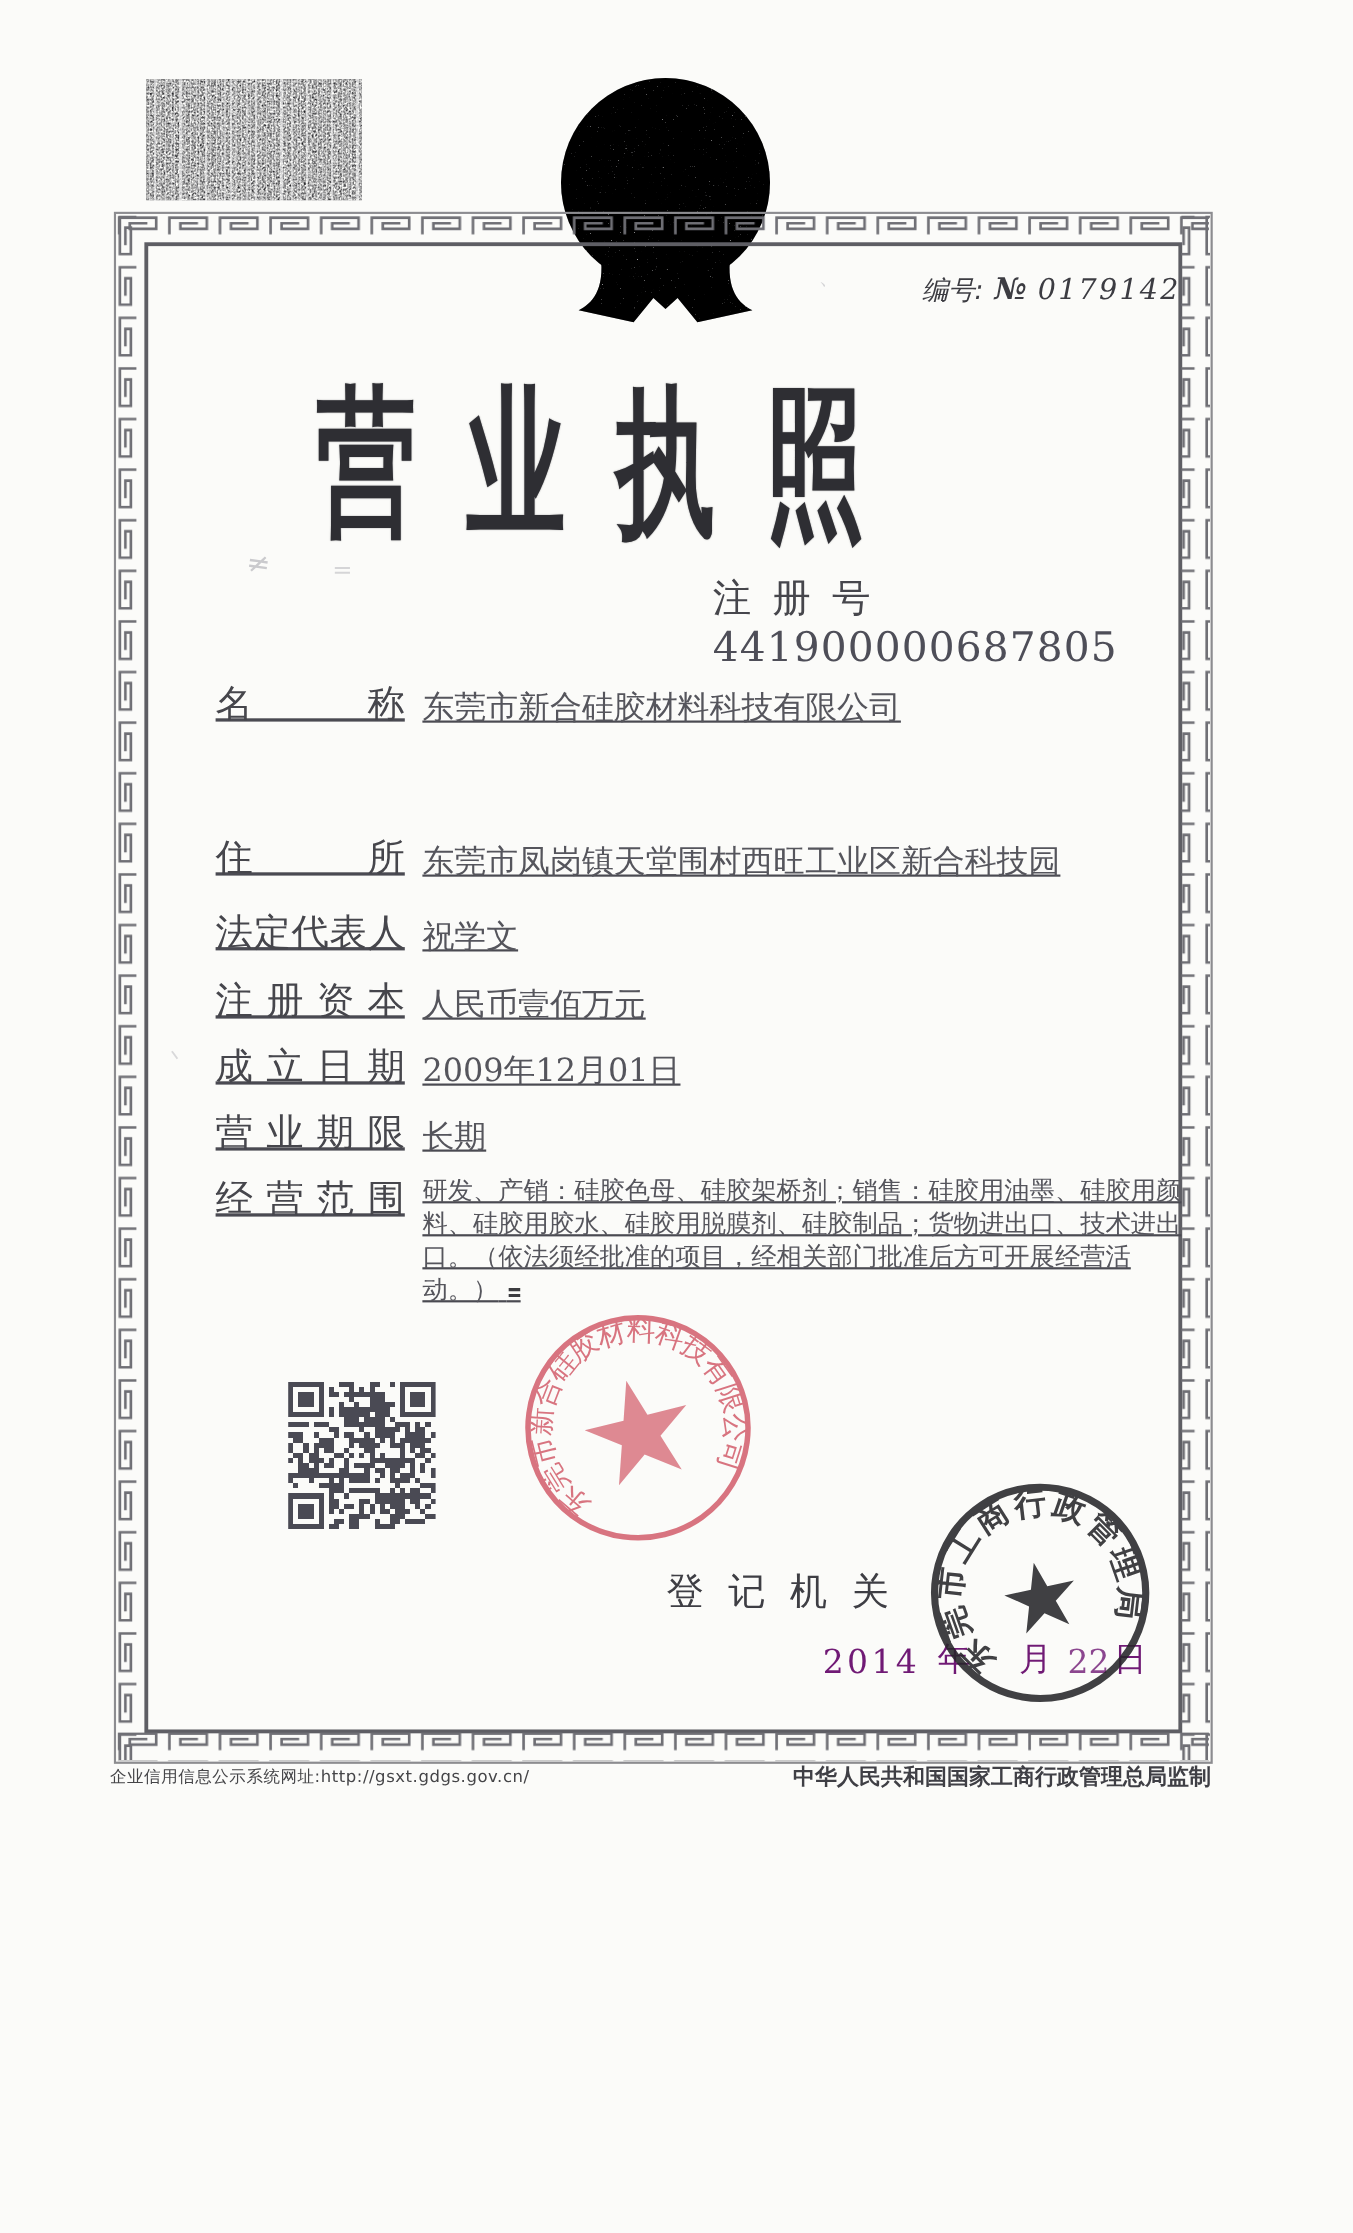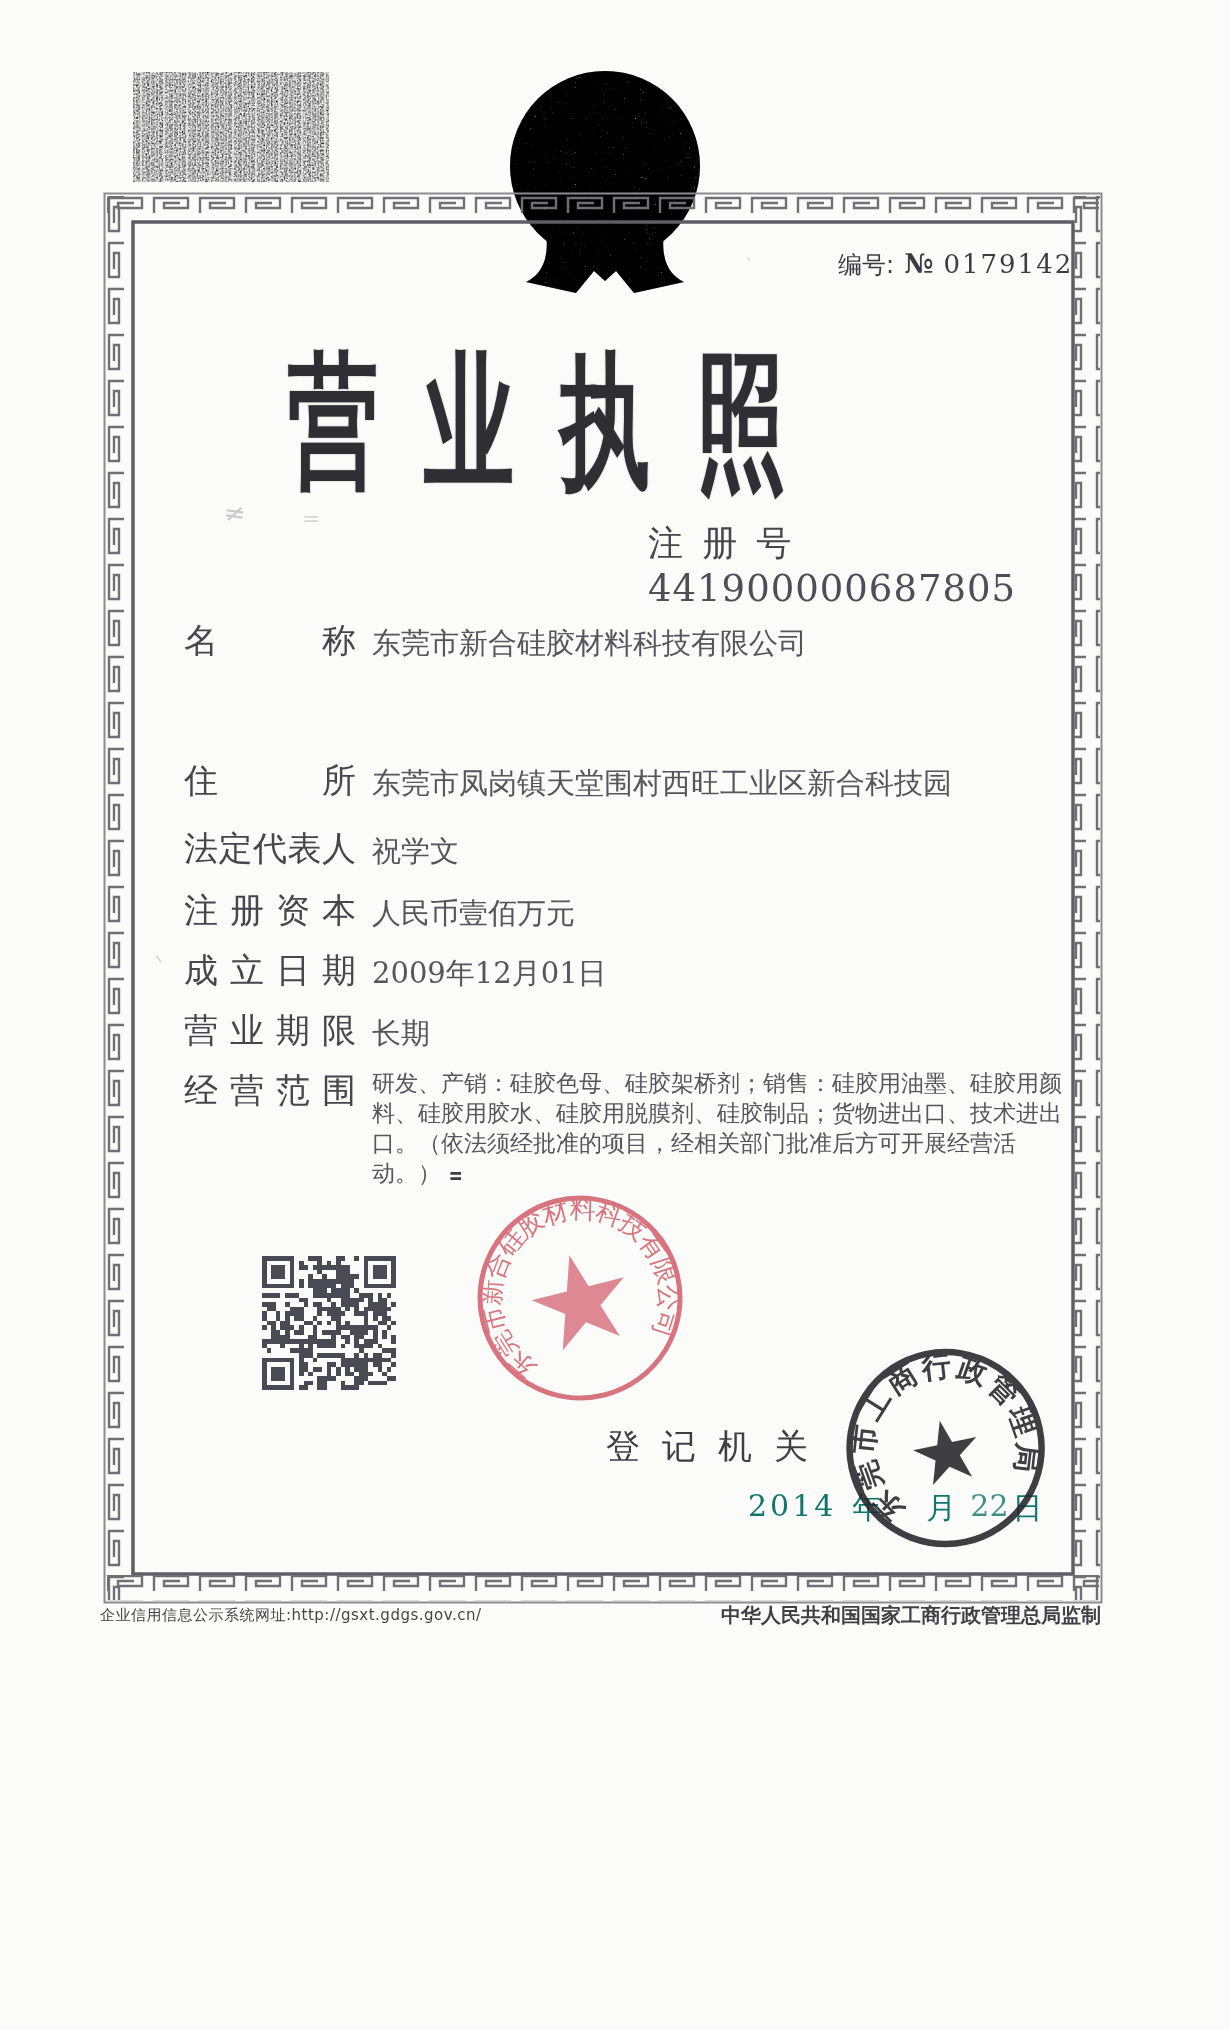--- a/index.html
+++ b/index.html
@@ -15,56 +15,56 @@
   .barcode svg{position:absolute;left:0;top:0;width:100%;height:100%;}
 
   
   .emblem{position:absolute;left:498px;top:66px;width:214px;height:230px;}
 
   
   .frame{position:absolute;left:103px;top:192px;}
 
   
   .serial{position:absolute;left:838px;top:248px;display:flex;align-items:baseline;gap:10px;
-          color:#3c3c42;}
+          color:#3c3c42;font-style:italic;}
   .serial .s-label{font-size:24px;font-family:"DejaVu Sans",sans-serif;}
   .serial .s-no{font-size:27px;font-weight:bold;}
   .serial .s-num{font-size:26px;letter-spacing:2px;font-family:"DejaVu Serif",serif;}
 
   
   .title{position:absolute;left:288px;top:346px;height:152px;display:flex;gap:46px;}
   .title span{display:block;font-size:90px;line-height:92px;font-weight:700;color:#2e2e33;
     transform:scaleY(1.62);transform-origin:top left;
     text-shadow:0 0 1px rgba(46,46,51,.6);}
 
   
   .regline{position:absolute;left:616px;top:520px;display:flex;align-items:baseline;flex-direction:column;}
   .regline .r-label{font-size:35px;letter-spacing:4px;color:#46464c;}
   .regline .r-value{font-size:37px;letter-spacing:1px;margin-left:32px;color:#4e4e58;}
 
   
-  .row{position:absolute;left:184px;width:905px;display:flex;align-items:flex-start;}
+  .row{position:absolute;left:196px;width:905px;display:flex;align-items:flex-start;text-decoration:underline;}
   .flabel{width:172px;flex:0 0 172px;font-size:34px;line-height:44px;color:#46464c;
           text-align:justify;text-align-last:justify;text-justify:inter-character;}
   .fvalue{margin-left:16px;margin-top:7px;font-size:29px;line-height:36px;color:#55555c;}
   .fvalue.scope{width:692px;font-size:23px;line-height:30px;margin-top:0;}
   .smudge{font-size:15px;color:#3c3c40;letter-spacing:-2px;}
 
   
   .qr{position:absolute;left:262px;top:1256px;width:134px;height:134px;}
 
   
   .seal-red{position:absolute;left:462px;top:1180px;}
   .seal-black{position:absolute;left:838px;top:1342px;}
 
   
   .registry{position:absolute;left:606px;top:1424px;font-size:34px;letter-spacing:22px;
             color:#3e3e44;white-space:nowrap;text-align:center;}
-  .dateline{position:absolute;left:748px;top:1488px;display:flex;align-items:flex-start;
-            font-size:30px;color:#0f766e;}
+  .dateline{position:absolute;left:748px;top:1488px;display:flex;align-items:flex-end;
+            font-size:30px;color:#701a75;}
   .dateline .d-year{letter-spacing:3px;}
   .dateline .d-yu{margin-left:16px;}
   .dateline .d-mu{margin-left:44px;}
   .dateline .d-day{margin-left:14px;opacity:.8;}
   .dateline .d-du{margin-left:4px;}
 
   
   .footer-left{position:absolute;left:100px;top:1606px;font-size:15px;color:#454548;
                font-family:"DejaVu Sans",sans-serif;letter-spacing:.5px;}
   .footer-right{position:absolute;left:677px;top:1602px;width:424px;text-align:right;

